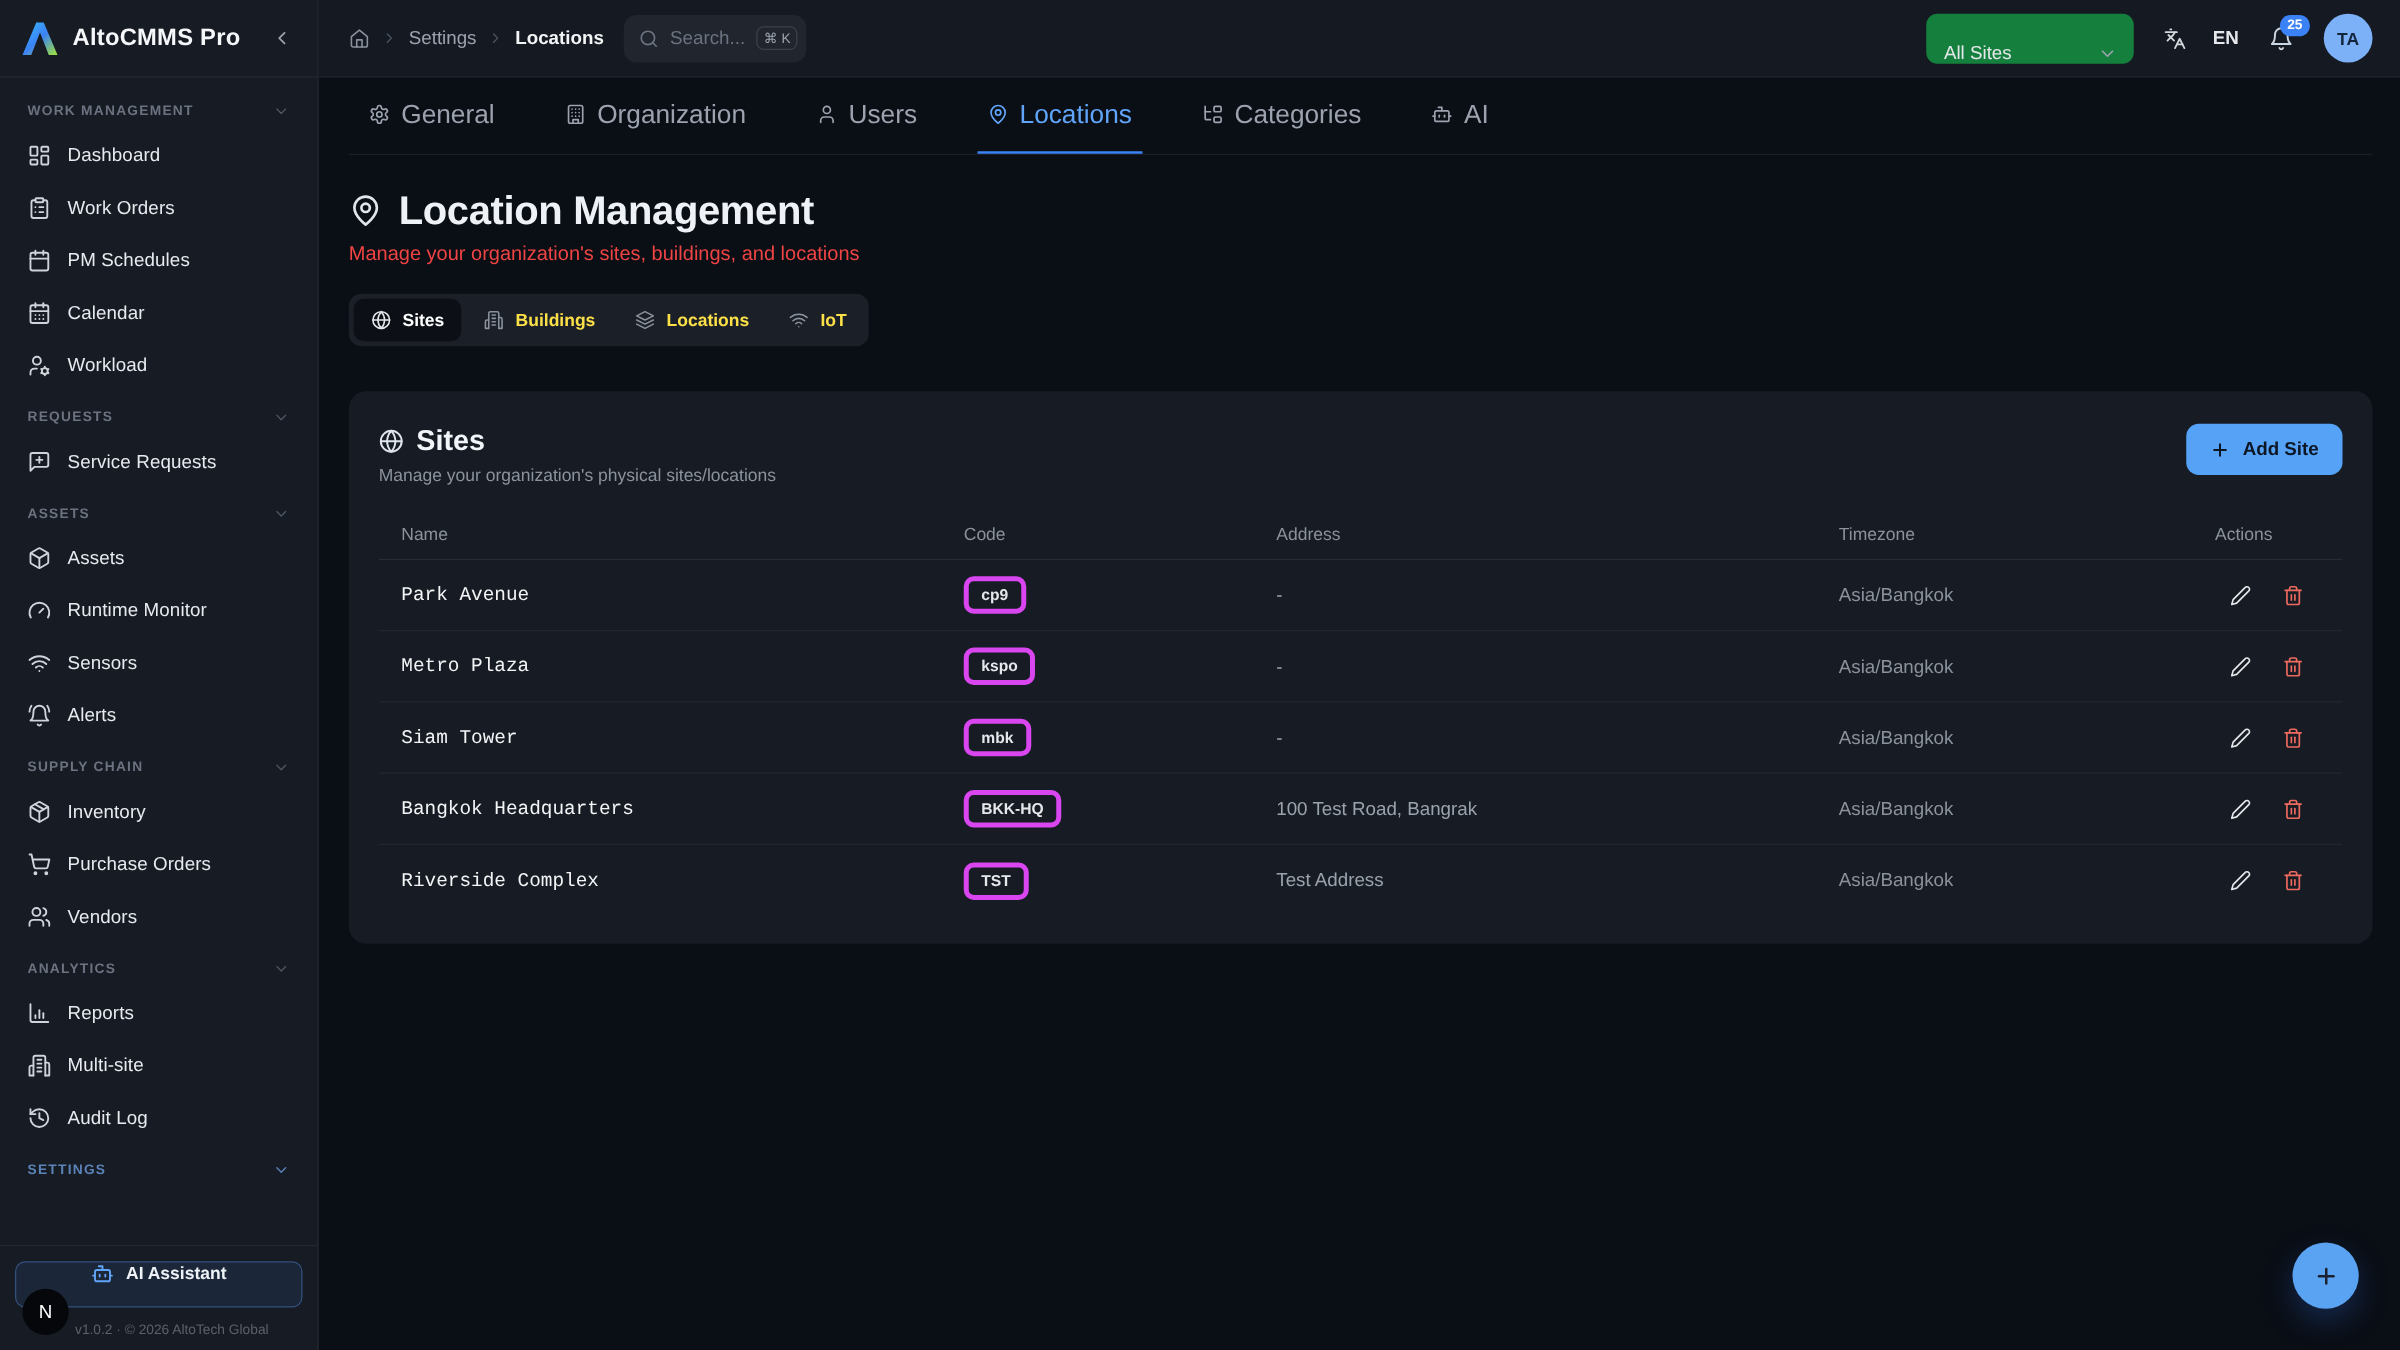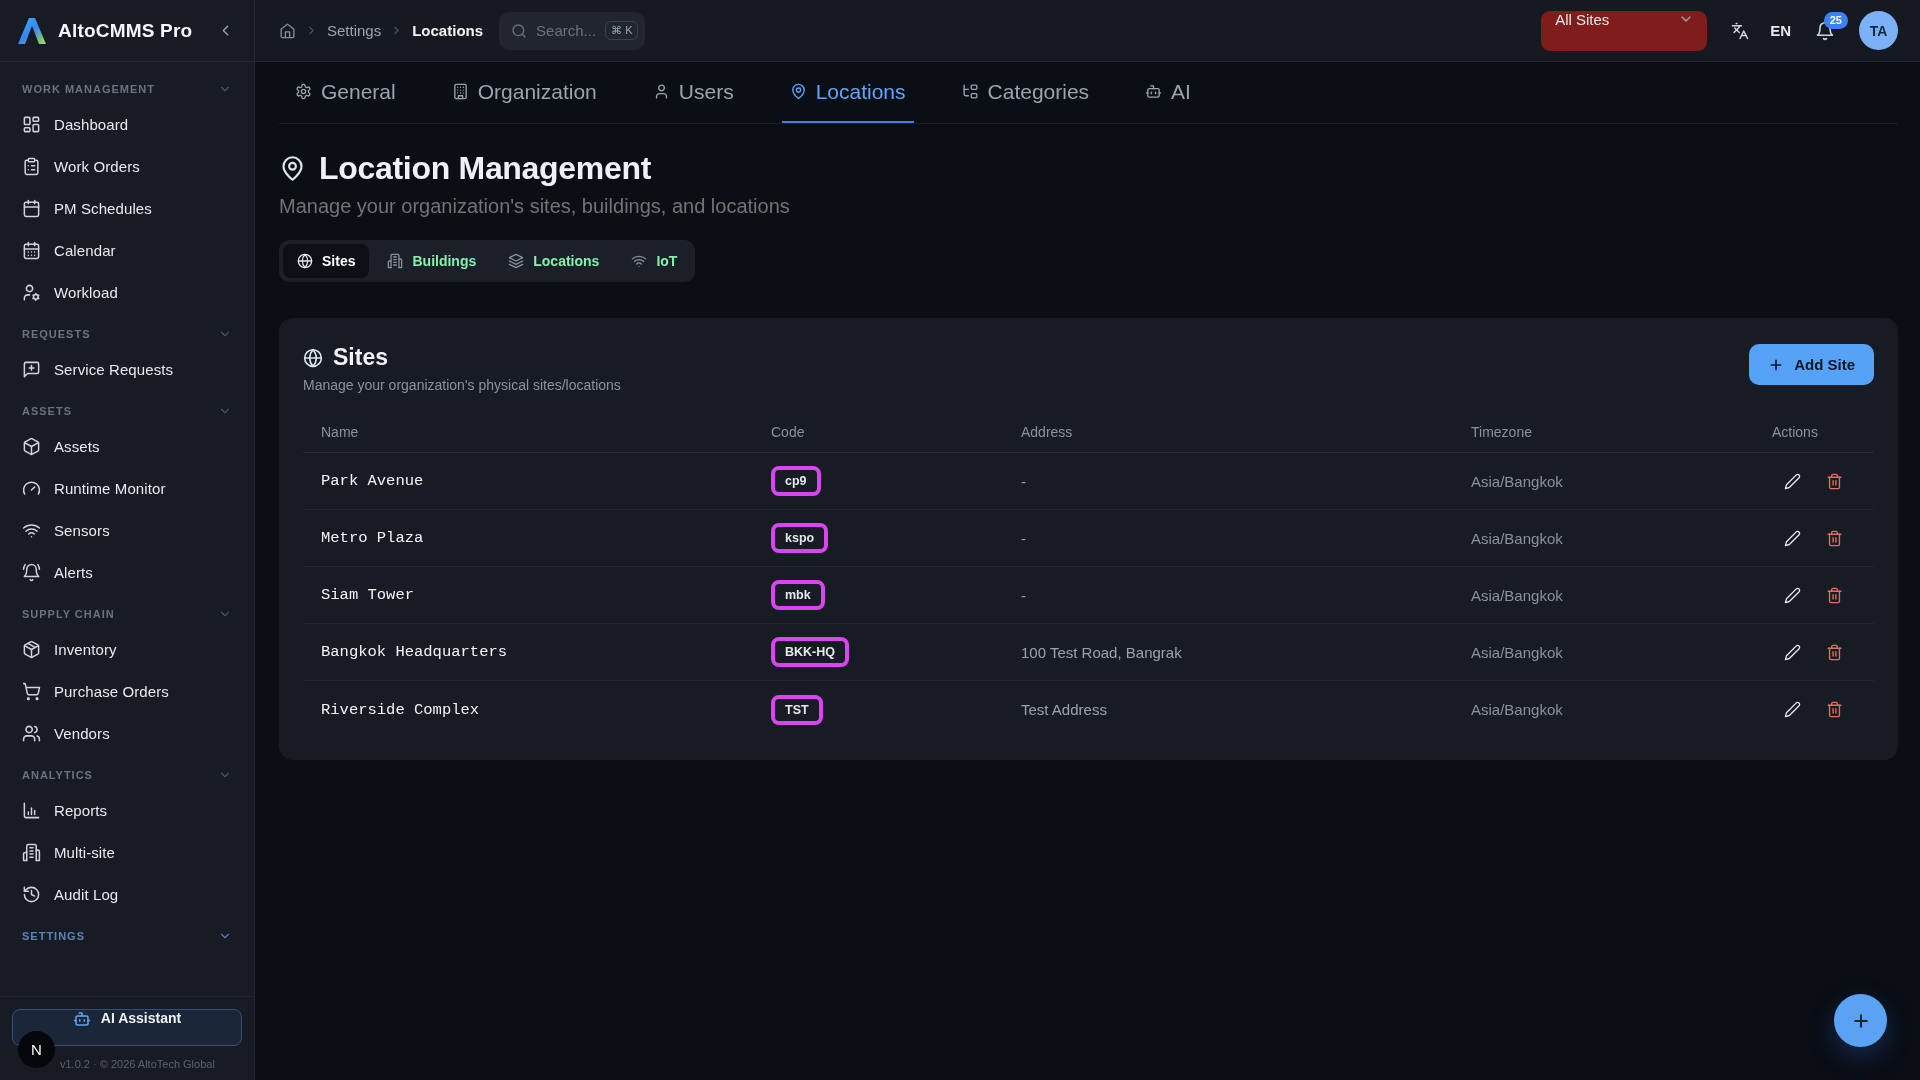--- a/index.html
+++ b/index.html
@@ -35,21 +35,21 @@
   .breadcrumb { display:flex; align-items:center; gap:9px; }
   .bc-home { color:#8b929e; display:flex; cursor:pointer; }
   .bc-sep { color:#4b5563; display:flex; }
   .bc-link { font-size:15px; color:#9ca3af; cursor:pointer; }
   .bc-current { font-size:15px; color:#f3f4f6; font-weight:700; cursor:pointer; }
   .search-pill { margin-left:16px; height:38px; width:146px; background:#20252e; border-radius:10px; display:flex; align-items:center; gap:9px; padding:0 10px 0 12px; cursor:text; }
   .search-pill .s-ico { color:#6b7280; flex-shrink:0; }
   .search-text { font-size:15px; color:#6b7280; flex:1; }
   .kbd { border:1px solid #3a414b; border-radius:6px; font-size:11px; color:#9ca3af; padding:2px 5px; white-space:nowrap; }
   .topbar-right { margin-left:auto; display:flex; align-items:center; gap:24px; }
-  .site-select { height:40px; min-width:166px; background:#7f1d1d; border-radius:9px; display:flex; align-items:flex-start; justify-content:space-between; padding:0 13px 0 14px; cursor:pointer; }
+  .site-select { height:40px; min-width:166px; background:#15803d; border-radius:9px; display:flex; align-items:flex-end; justify-content:space-between; padding:0 13px 0 14px; cursor:pointer; }
   .site-select-value { font-size:15px; color:#e5e7eb; }
   .site-select .chev { color:#9ca3af; }
   .lang { display:flex; align-items:center; gap:21px; cursor:pointer; }
   .lang-ico { color:#d3d7dd; }
   .lang-label { font-size:15px; font-weight:700; color:#e5e7eb; }
   .bell-wrap { position:relative; cursor:pointer; display:flex; }
   .bell-wrap .bell-ico { color:#cbd5e1; }
   .notif-badge { position:absolute; top:-9px; right:-13px; background:#3b82f6; color:#fff; font-size:11px; font-weight:700; border-radius:9px; padding:2px 6px; line-height:1.2; }
   .avatar { width:39px; height:39px; border-radius:50%; background:#7cb1f7; color:#14263e; font-size:14px; font-weight:700; display:flex; align-items:center; justify-content:center; cursor:pointer; }
 
@@ -58,24 +58,24 @@
   .tabs-bar { display:flex; gap:40px; padding:0 8px; margin:0 22px 0 24px; border-bottom:1px solid rgba(255,255,255,.07); height:62px; align-items:center; }
   .tab { display:flex; align-items:center; gap:9px; color:#9ca3af; font-size:21px; cursor:pointer; height:100%; padding:0 8px; border-bottom:2px solid transparent; }
   .tab svg { color:#9ca3af; }
   .tab.active { color:#60a5fa; border-bottom-color:#3b82f6; }
   .tab.active svg { color:#60a5fa; }
 
   .page-head { padding:26px 24px 0; }
   .page-title-row { display:flex; align-items:center; gap:13px; }
   .page-title-row .pin-ico { color:#dfe5ec; }
   .page-title { font-size:32px; font-weight:700; color:#eef2f7; letter-spacing:-.3px; }
-  .page-subtitle { margin-top:8px; font-size:20px; color:#737373; }
+  .page-subtitle { margin-top:8px; font-size:16px; color:#ef4444; }
 
   .subtabs { display:inline-flex; align-items:center; gap:4px; background:#1a1f28; border-radius:10px; padding:4px; margin:22px 0 0 24px; }
-  .subtab { display:flex; align-items:center; gap:9px; height:34px; padding:0 14px; border-radius:8px; font-size:14px; font-weight:700; color:#86efac; cursor:pointer; }
+  .subtab { display:flex; align-items:center; gap:9px; height:34px; padding:0 14px; border-radius:8px; font-size:14px; font-weight:700; color:#fde047; cursor:pointer; }
   .subtab svg { color:#8b929c; }
   .subtab.active { background:#0c1016; color:#fff; }
   .subtab.active svg { color:#e5e7eb; }
 
   .card { margin:36px 22px 0 24px; background:#171c24; border-radius:14px; padding:26px 24px 22px; }
   .card-head { display:flex; align-items:flex-start; }
   .card-title-row { display:flex; align-items:center; gap:10px; }
   .card-title-row .globe-ico { color:#dfe5ec; }
   .card-title { font-size:23px; font-weight:700; color:#f1f5f9; }
   .card-subtitle { margin-top:6px; font-size:14px; color:#8b929c; }

